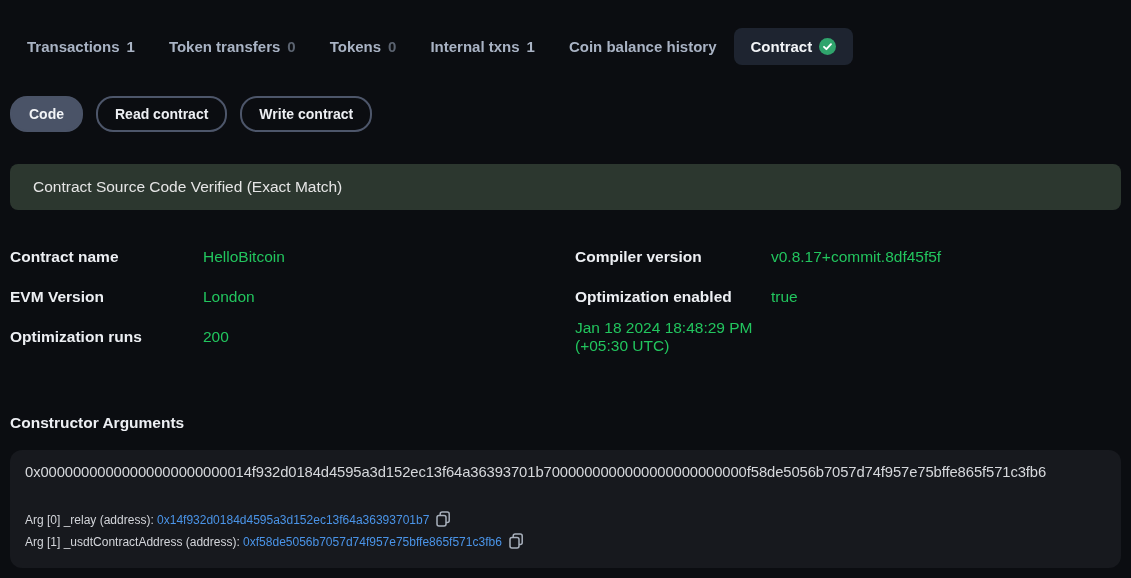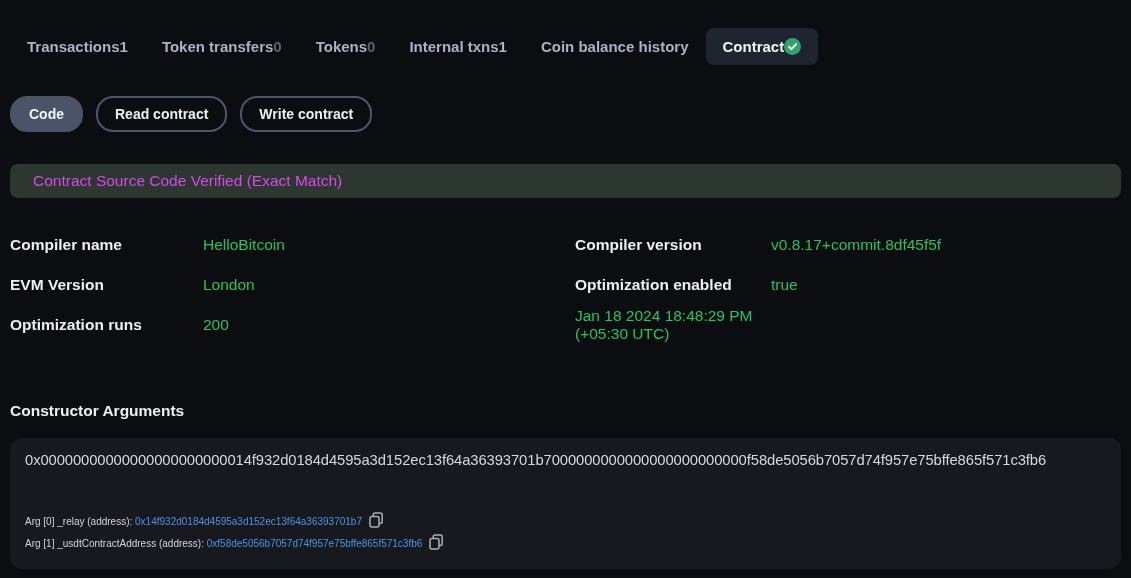--- a/index.html
+++ b/index.html
@@ -8,21 +8,21 @@
     background:#0b0d11;
     font-family:"Liberation Sans","DejaVu Sans",sans-serif;
     color:#d7dadd;
     overflow:hidden;
   }
   .page { padding:0 10px; width:1131px; }
 
   
   .tabs { display:flex; align-items:center; margin-top:28px; }
   .tab {
-    display:flex; align-items:flex-start; 
+    display:flex; align-items:flex-start; gap:7px;
     padding:10px 17px; border-radius:8px;
     font-size:15px; font-weight:700; color:#a9b3c4;
     cursor:pointer; white-space:nowrap;
   }
   .tab .count-bright { color:#a9b3c4; }
   .tab .count-dim { color:#5b6370; }
   .tab.selected { background:#1e2430; color:#f2f4f7; }
   .check-circle { width:17px; height:17px; display:inline-block; }
 
   
@@ -31,22 +31,22 @@
     font-size:14px; font-weight:700; border-radius:17px;
     padding:8px 17px; cursor:pointer; white-space:nowrap;
     background:transparent; color:#edeff3;
     font-family:"Liberation Sans","DejaVu Sans",sans-serif;
   }
   .btn.solid { background:#4a5367; border:2px solid #4a5367; color:#f2f4f7; }
   .btn.outline { border:2px solid #4d566a; }
 
   
   .banner {
-    margin-top:32px; height:34px; border-radius:8px;
-    background:#2c372f; color:#d946ef;
+    margin-top:32px; height:46px; border-radius:8px;
+    background:#2c372f; color:#e5e5e5;
     display:flex; align-items:center; padding:0 23px;
     font-size:15.5px;
   }
 
   
   .grid {
     margin-top:27px;
     display:grid;
     grid-template-columns:193px 372px 196px auto;
     grid-auto-rows:40px;
@@ -58,21 +58,21 @@
   
   .ctor-heading { margin-top:17px; font-weight:700; font-size:15.5px; color:#edeff3; }
   .ctor-box {
     margin-top:18px; background:#17191e; border-radius:12px;
     padding:13px 15px 15px;
   }
   .raw-hex {
     font-size:14.8px; line-height:19px; letter-spacing:-0.1px;
     color:#d6d8dc; white-space:nowrap; overflow:hidden;
   }
-  .args { margin-top:41px; font-size:10px; }
+  .args { margin-top:28px; font-size:12px; }
   .arg-line { line-height:21.5px; color:#d3d5da; white-space:nowrap; }
   .addr-link { color:#4a94e8; text-decoration:none; cursor:pointer; }
   .copy-btn {
     display:inline-block; vertical-align:-3px; margin-left:7px;
     cursor:pointer; line-height:0;
   }
 </style>
 </head>
 <body>
 
@@ -113,21 +113,21 @@
     <button class="btn solid">Code</button>
     <button class="btn outline">Read contract</button>
     <button class="btn outline">Write contract</button>
   </div>
 
   <div class="banner">
     <span>Contract Source Code Verified (Exact Match)</span>
   </div>
 
   <div class="grid">
-    <div class="lbl">Compiler name</div>
+    <div class="lbl">Contract name</div>
     <div class="val">HelloBitcoin</div>
     <div class="lbl">Compiler version</div>
     <div class="val">v0.8.17+commit.8df45f5f</div>
 
     <div class="lbl">EVM Version</div>
     <div class="val">London</div>
     <div class="lbl">Optimization enabled</div>
     <div class="val">true</div>
 
     <div class="lbl">Optimization runs</div>

